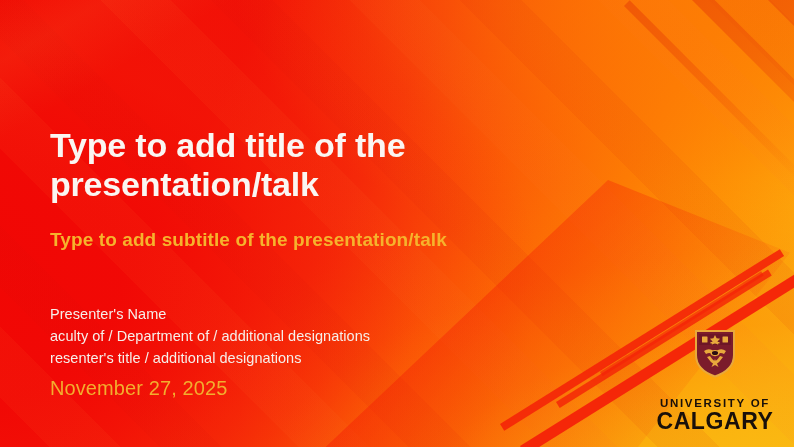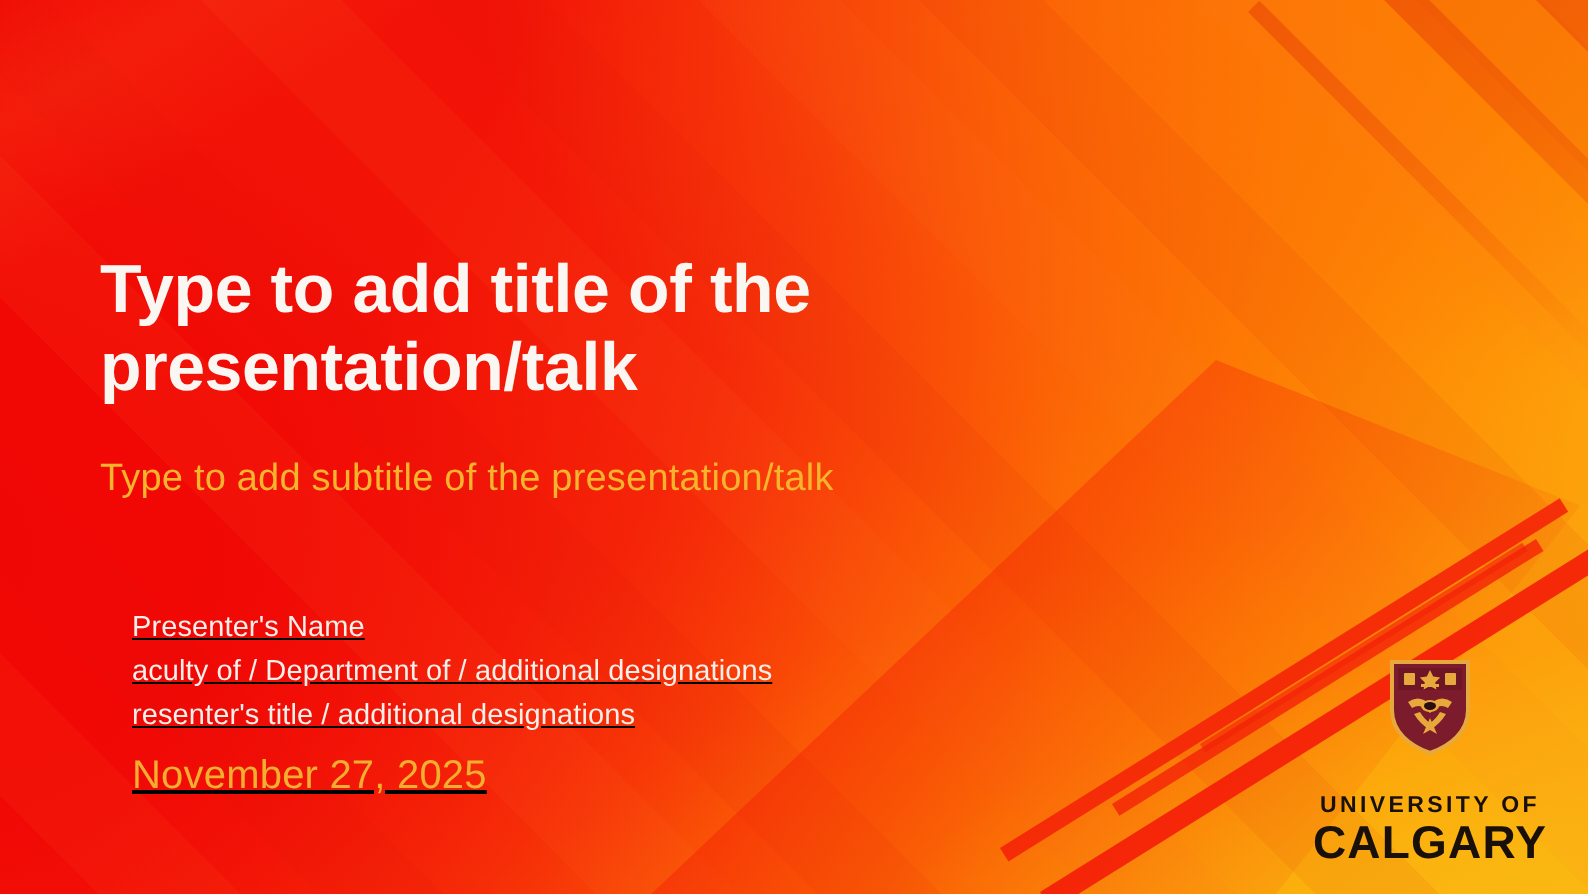--- a/index.html
+++ b/index.html
@@ -150,30 +150,29 @@
     line-height:1.16;
     color:#FAF6F2;
     letter-spacing:-0.2px;
   }
 
   #subtitle {
     position:absolute;
     top:229px; left:0;
     width:600px;
     font-size:19px;
-    font-weight:normal;
+    font-weight:bold;
     color:#F6B32C;
     letter-spacing:0.1px;
   }
 
   #presenter-block {
     position:absolute;
-    top:303px; left:16px;
+    top:303px; left:0;
     width:600px;
-    text-decoration:underline;
   }
   .pline {
     font-size:14.5px;
     line-height:1.52;
     color:#F6EFEA;
     letter-spacing:0.05px;
     white-space:nowrap;
   }
   #date-line {
     margin-top:4px;

